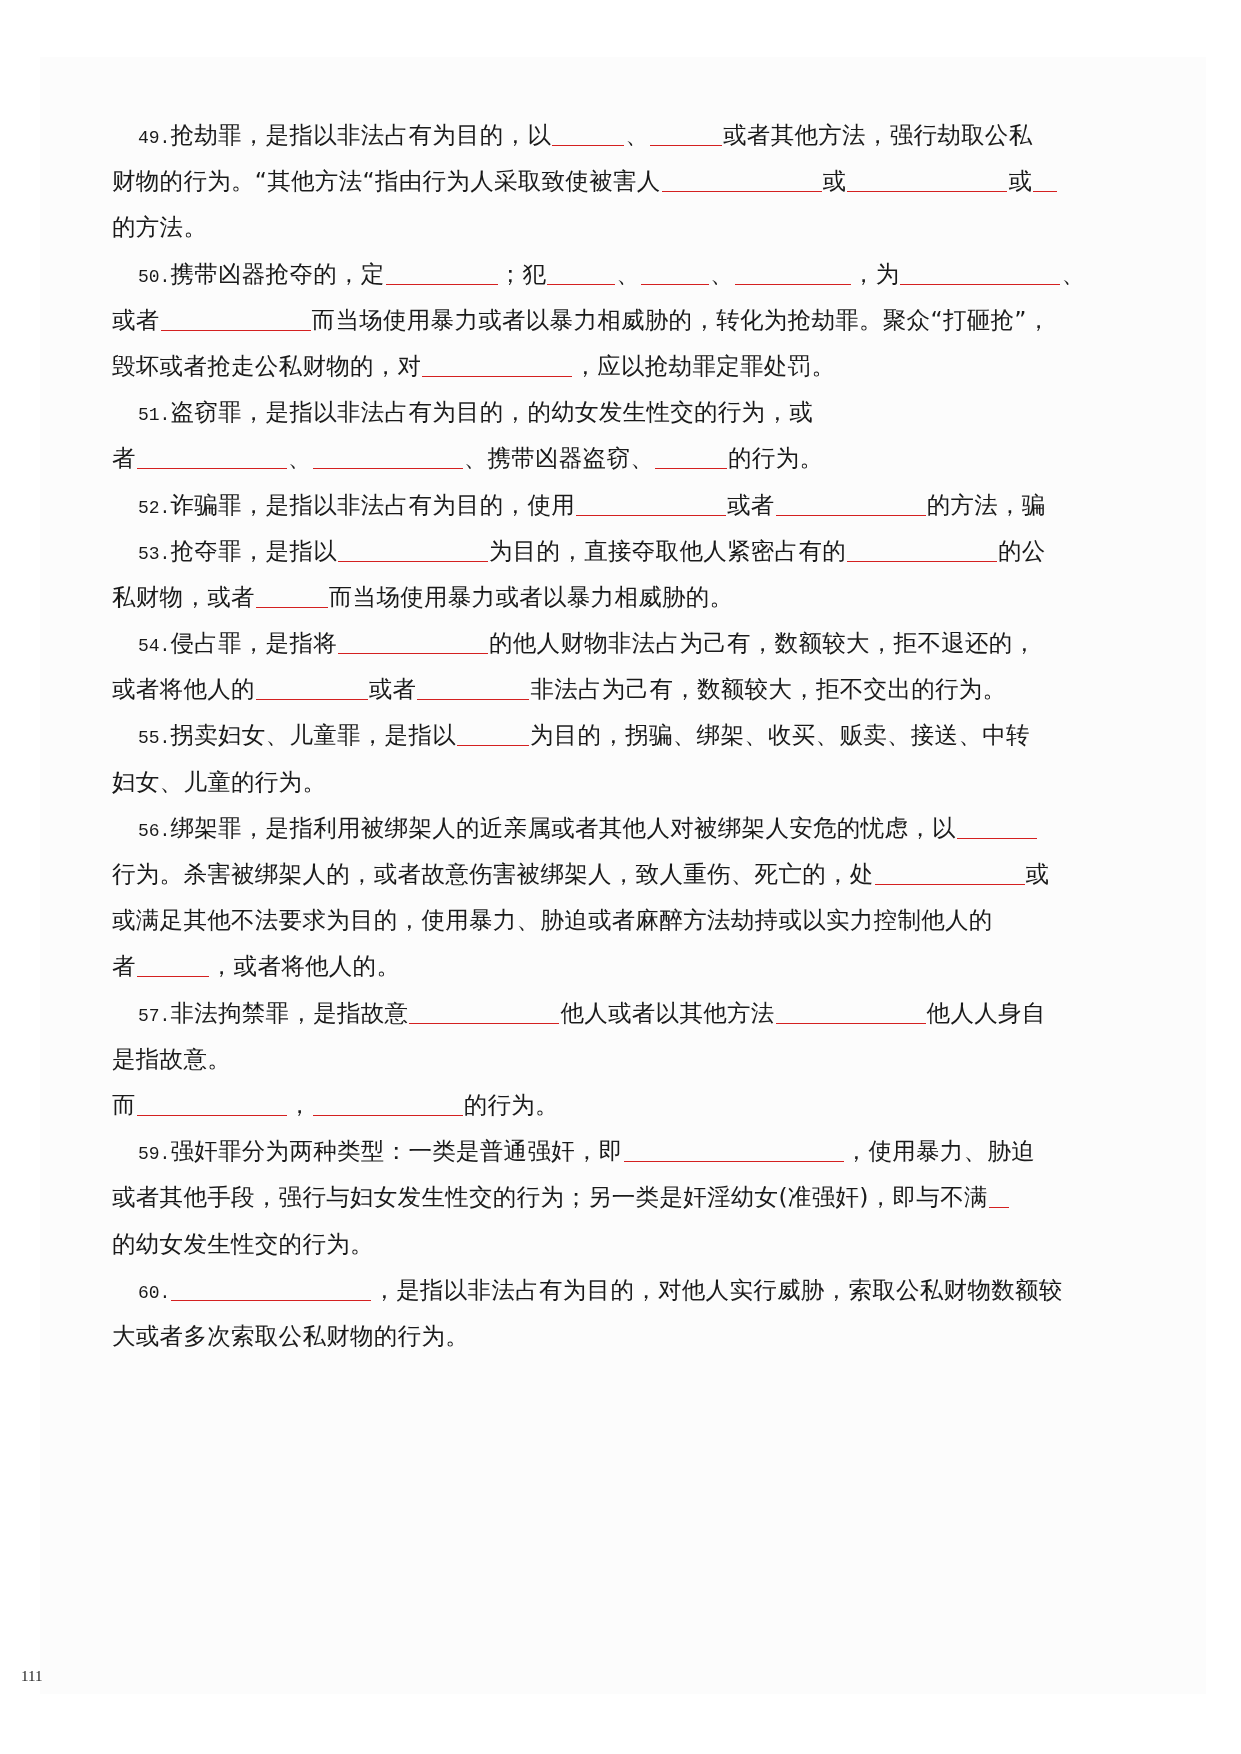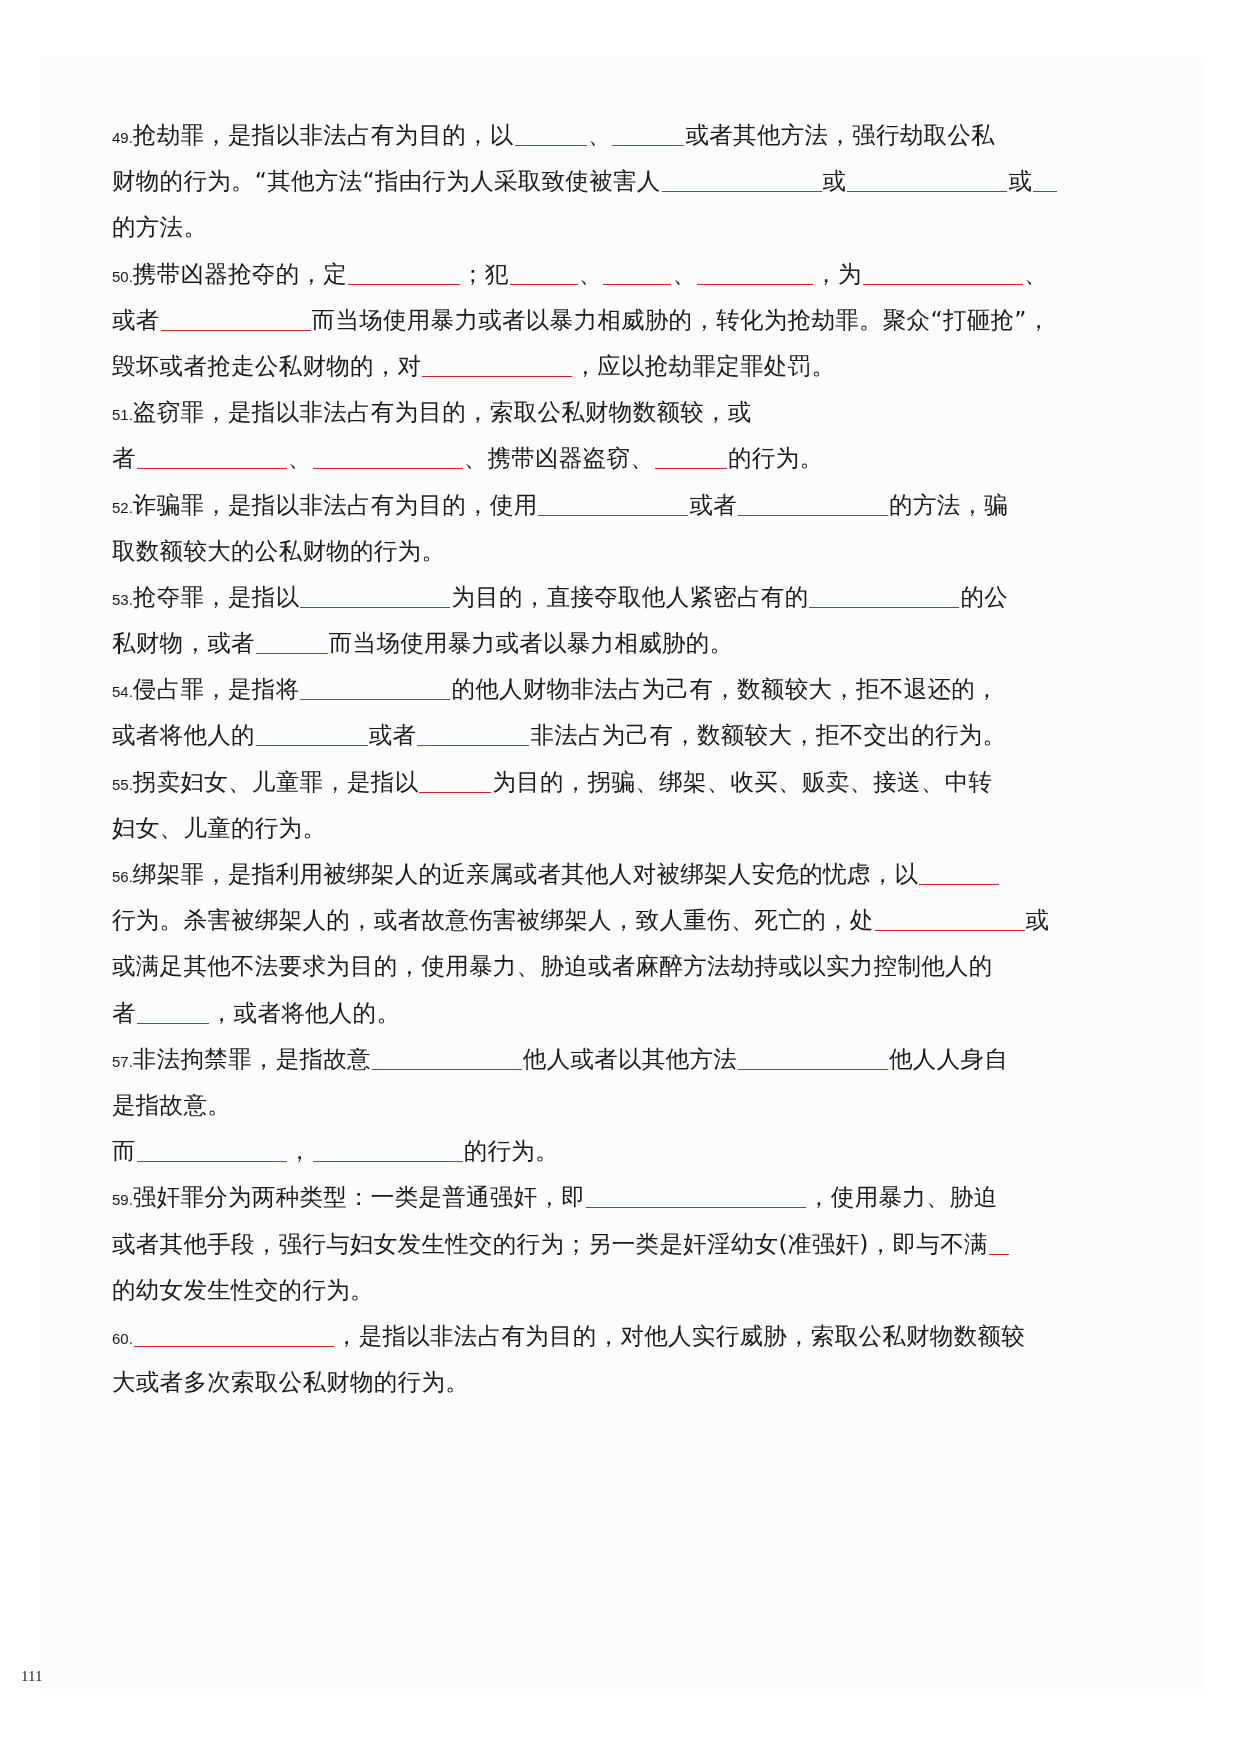--- a/index.html
+++ b/index.html
@@ -30,23 +30,24 @@
     width: 1010px;
   }
   .line {
     height: 46.2px;
     line-height: 46.2px;
     font-size: 23.5px;
     white-space: nowrap;
     letter-spacing: 0.3px;
   }
   .num {
-    font-size: 15px;
+    font-size: 18px;
     letter-spacing: 0;
-    font-family: Liberation Sans, sans-serif;
+    font-family: Liberation Mono, monospace;
+    margin-left: 26px;
   }
   .blank {
     display: inline-block;
     border-bottom: 1.6px solid #d42020;
     height: 20px;
     vertical-align: -3px;
     margin: 0 1px;
   }
   .page-number {
     position: absolute;
@@ -65,24 +66,23 @@
 
 <div class="page"></div>
 
 <div class="content" id="content">
     <div class="line"><span class="num">49.</span><span>抢劫罪，是指以非法占有为目的，以</span><span class="blank" style="width: 72px; border-bottom-color: rgb(212, 32, 32);"></span><span>、</span><span class="blank" style="width: 72px; border-bottom-color: rgb(212, 32, 32);"></span><span>或者其他方法，强行劫取公私</span></div>
     <div class="line"><span>财物的行为。“其他方法“指由行为人采取致使被害人</span><span class="blank" style="width: 160px; border-bottom-color: rgb(212, 32, 32);"></span><span>或</span><span class="blank" style="width: 160px; border-bottom-color: rgb(212, 32, 32);"></span><span>或</span><span class="blank" style="width: 24px; border-bottom-color: rgb(212, 32, 32);"></span></div>
     <div class="line"><span>的方法。</span></div>
     <div class="line"><span class="num">50.</span><span>携带凶器抢夺的，定</span><span class="blank" style="width: 112px; border-bottom-color: rgb(212, 32, 32);"></span><span>；犯</span><span class="blank" style="width: 68px; border-bottom-color: rgb(212, 32, 32);"></span><span>、</span><span class="blank" style="width: 68px; border-bottom-color: rgb(212, 32, 32);"></span><span>、</span><span class="blank" style="width: 116px; border-bottom-color: rgb(212, 32, 32);"></span><span>，为</span><span class="blank" style="width: 160px; border-bottom-color: rgb(212, 32, 32);"></span><span>、</span></div>
     <div class="line"><span>或者</span><span class="blank" style="width: 150px; border-bottom-color: rgb(212, 32, 32);"></span><span>而当场使用暴力或者以暴力相威胁的，转化为抢劫罪。聚众“打砸抢”，</span></div>
     <div class="line"><span>毁坏或者抢走公私财物的，对</span><span class="blank" style="width: 150px; border-bottom-color: rgb(212, 32, 32);"></span><span>，应以抢劫罪定罪处罚。</span></div>
-    <div class="line"><span class="num">51.</span><span>盗窃罪，是指以非法占有为目的，索取公私财物数额较，或</span></div>
+    <div class="line"><span class="num">51.</span><span>盗窃罪，是指以非法占有为目的，的幼女发生性交的行为，或</span></div>
     <div class="line"><span>者</span><span class="blank" style="width: 150px; border-bottom-color: rgb(212, 32, 32);"></span><span>、</span><span class="blank" style="width: 150px; border-bottom-color: rgb(212, 32, 32);"></span><span>、携带凶器盗窃、</span><span class="blank" style="width: 72px; border-bottom-color: rgb(212, 32, 32);"></span><span>的行为。</span></div>
     <div class="line"><span class="num">52.</span><span>诈骗罪，是指以非法占有为目的，使用</span><span class="blank" style="width: 150px; border-bottom-color: rgb(212, 32, 32);"></span><span>或者</span><span class="blank" style="width: 150px; border-bottom-color: rgb(212, 32, 32);"></span><span>的方法，骗</span></div>
-    <div class="line"><span>取数额较大的公私财物的行为。</span></div>
     <div class="line"><span class="num">53.</span><span>抢夺罪，是指以</span><span class="blank" style="width: 150px; border-bottom-color: rgb(212, 32, 32);"></span><span>为目的，直接夺取他人紧密占有的</span><span class="blank" style="width: 150px; border-bottom-color: rgb(212, 32, 32);"></span><span>的公</span></div>
     <div class="line"><span>私财物，或者</span><span class="blank" style="width: 72px; border-bottom-color: rgb(212, 32, 32);"></span><span>而当场使用暴力或者以暴力相威胁的。</span></div>
     <div class="line"><span class="num">54.</span><span>侵占罪，是指将</span><span class="blank" style="width: 150px; border-bottom-color: rgb(212, 32, 32);"></span><span>的他人财物非法占为己有，数额较大，拒不退还的，</span></div>
     <div class="line"><span>或者将他人的</span><span class="blank" style="width: 112px; border-bottom-color: rgb(212, 32, 32);"></span><span>或者</span><span class="blank" style="width: 112px; border-bottom-color: rgb(212, 32, 32);"></span><span>非法占为己有，数额较大，拒不交出的行为。</span></div>
     <div class="line"><span class="num">55.</span><span>拐卖妇女、儿童罪，是指以</span><span class="blank" style="width: 72px; border-bottom-color: rgb(212, 32, 32);"></span><span>为目的，拐骗、绑架、收买、贩卖、接送、中转</span></div>
     <div class="line"><span>妇女、儿童的行为。</span></div>
     <div class="line"><span class="num">56.</span><span>绑架罪，是指利用被绑架人的近亲属或者其他人对被绑架人安危的忧虑，以</span><span class="blank" style="width: 80px; border-bottom-color: rgb(212, 32, 32);"></span></div>
     <div class="line"><span>行为。杀害被绑架人的，或者故意伤害被绑架人，致人重伤、死亡的，处</span><span class="blank" style="width: 150px; border-bottom-color: rgb(212, 32, 32);"></span><span>或</span></div>
     <div class="line"><span>或满足其他不法要求为目的，使用暴力、胁迫或者麻醉方法劫持或以实力控制他人的</span></div>
     <div class="line"><span>者</span><span class="blank" style="width: 72px; border-bottom-color: rgb(212, 32, 32);"></span><span>，或者将他人的。</span></div>

